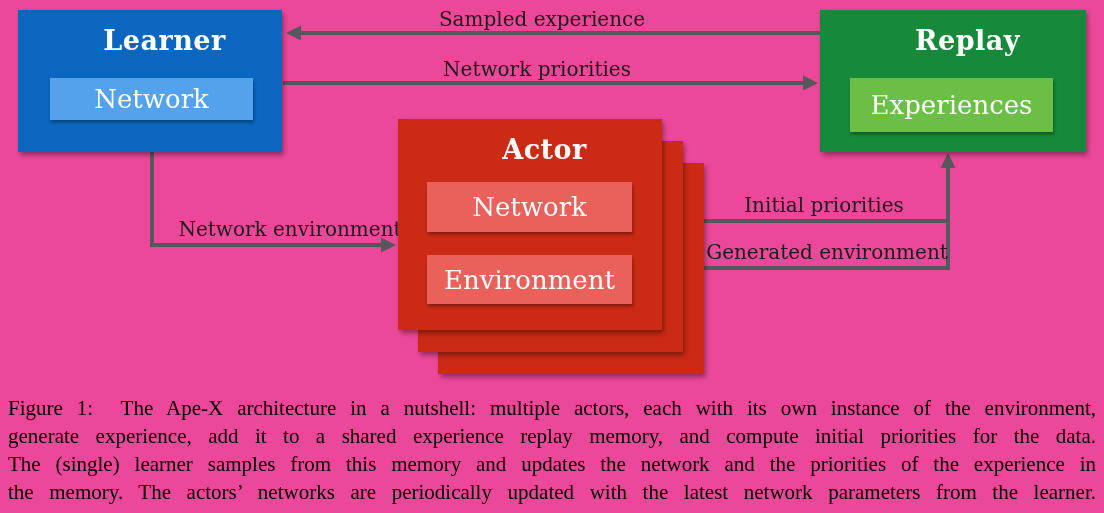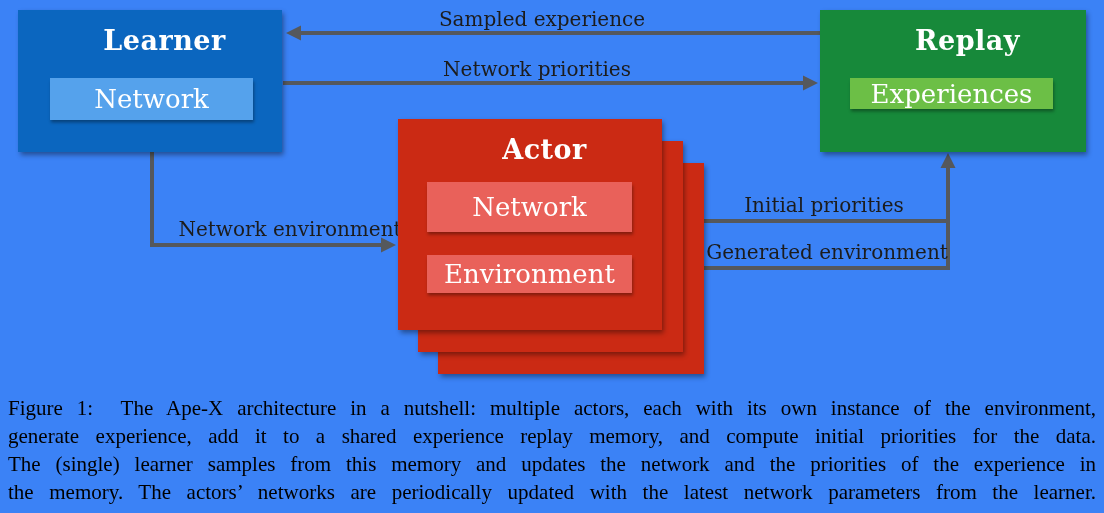--- a/index.html
+++ b/index.html
@@ -1,18 +1,18 @@
 <!DOCTYPE html>
 <html><head>
 <meta charset="utf-8">
 <style>
   html,body { margin:0; padding:0; background:#ffffff; }
   .stage {
     position:relative; width:1104px; height:513px;
-    background:#3b82f6; overflow:hidden;
+    background:#ec4899; overflow:hidden;
     font-family:"DejaVu Serif", serif;
   }
   .diagram { position:absolute; left:0; top:0; width:1104px; height:392px; }
   svg.edges { position:absolute; left:0; top:0; }
 
   .bigbox {
     position:absolute;
     box-shadow:1.5px 3px 5px rgba(0,0,0,0.40);
   }
   .learner-box { left:18px;  top:10px;  width:264px; height:142px; background:#0b66bf; }
@@ -26,23 +26,23 @@
     text-align:center; margin-top:16px; letter-spacing:0.5px;padding-left:29px;
   }
   .actor-front .box-title { }
 
   .innerbox {
     position:absolute; display:flex; align-items:center; justify-content:center;
     color:#ffffff; font-size:26px;
     box-shadow:1px 2.5px 3px rgba(0,0,0,0.35);
   }
   .learner-inner { left:50px;  top:78px;  width:203px; height:42px; background:#55a2ec; }
-  .replay-inner  { left:850px; top:78px;  width:203px; height:31px; background:#6cbf46; }
+  .replay-inner  { left:850px; top:78px;  width:203px; height:54px; background:#6cbf46; }
   .actor-net     { left:427px; top:182px; width:205px; height:50px; background:#e9615a; }
-  .actor-env     { left:427px; top:255px; width:205px; height:38px; background:#e9615a; }
+  .actor-env     { left:427px; top:255px; width:205px; height:49px; background:#e9615a; }
 
   .edge-label {
     position:absolute; transform:translateX(-50%);
     white-space:nowrap; font-size:20px; line-height:24px; color:#1c1c1c;
   }
   .lbl-sampled   { left:542px; top:7px;   }
   .lbl-updated   { left:537px; top:57px;  }
   .lbl-netparams { left:290px; top:217px; }
   .lbl-initial   { left:824px; top:193px; }
   .lbl-generated { left:827px; top:240px; }

